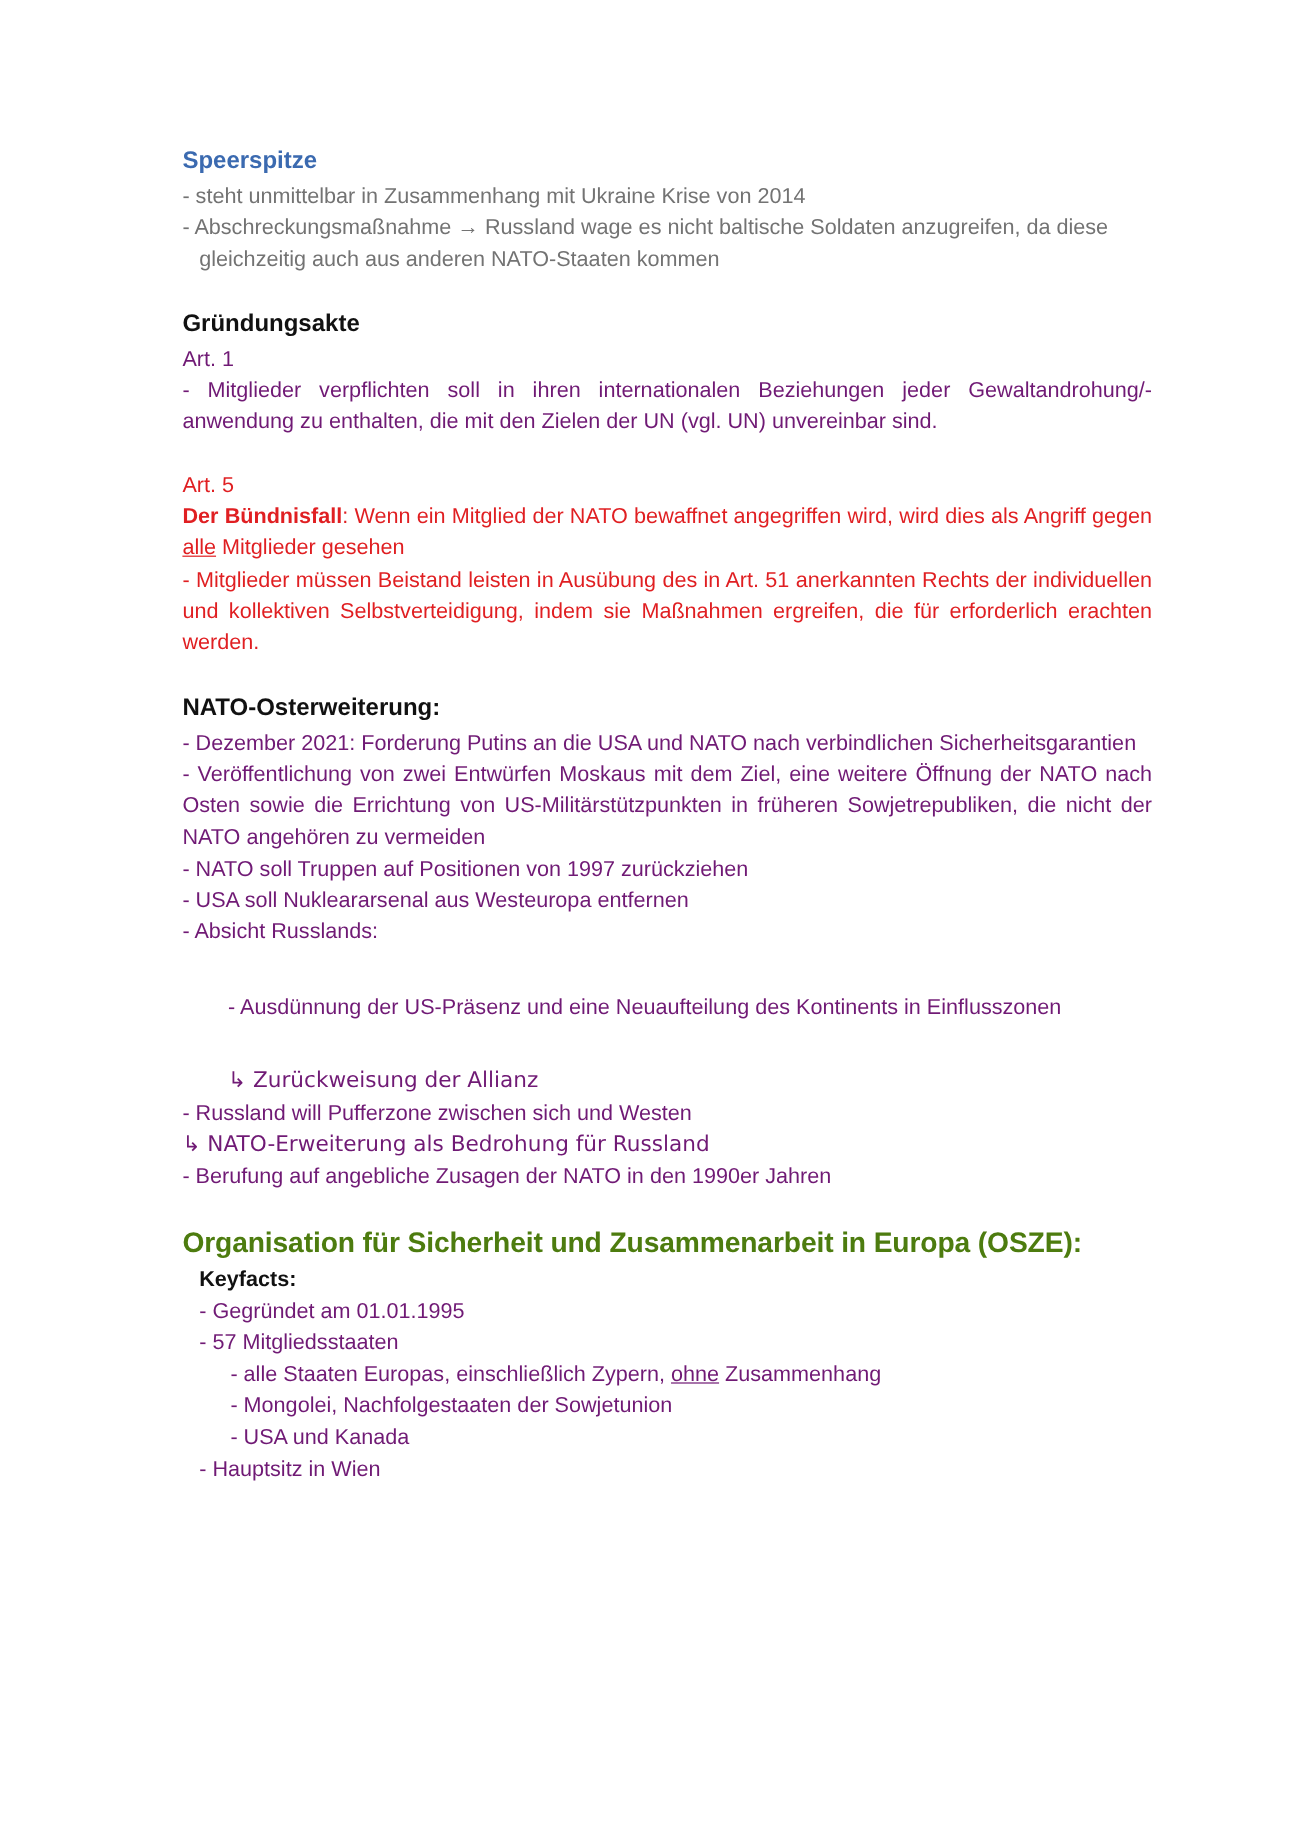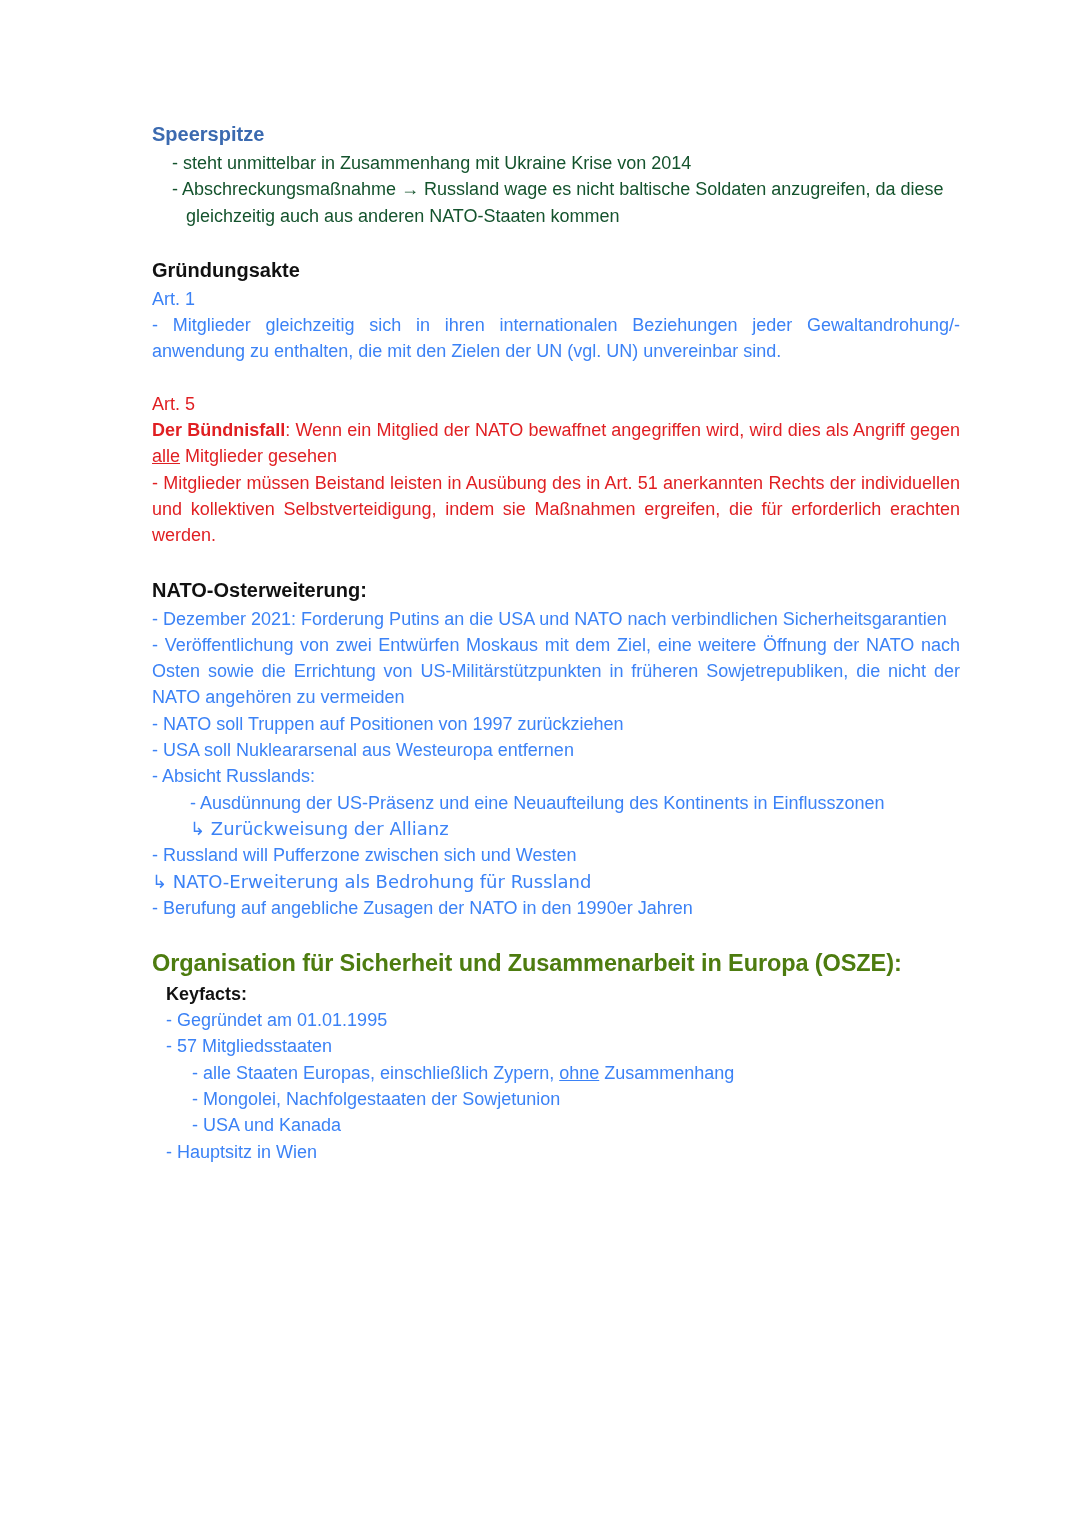--- a/index.html
+++ b/index.html
@@ -52,33 +52,34 @@
     color: #111111;
     line-height: 26px;
     margin: 0;
     padding-left: 14px;
   }
 
   .line {
     font-size: 18px;
     line-height: 26.3px;
     margin: 0;
-    color: #3b82f6;
+    color: #701a75;
   }
-  .line.blue { color: #14532d; margin-left: 20px; }
+  .line.blue { color: #737373; }
   .line.red  { color: #e01f22; }
 
   
   .hang {
     padding-left: 14px;
     text-indent: -14px;
   }
   .hang2 {
     padding-left: 52px;
     text-indent: -14px;
+    margin-top: 36px;
   }
   .hang-key {
     padding-left: 28px;
     text-indent: -14px;
   }
   .hang-key2 {
     padding-left: 54px;
     text-indent: -14px;
   }
 
@@ -101,21 +102,21 @@
       <p class="h-blue">Speerspitze</p>
       <p class="line blue hang">- steht unmittelbar in Zusammenhang mit Ukraine Krise von 2014</p>
       <p class="line blue hang">- Abschreckungsmaßnahme → Russland wage es nicht baltische Soldaten anzugreifen, da diese gleichzeitig auch aus anderen NATO-Staaten kommen</p>
     </div>
 
     <div class="gap"></div>
 
     <div>
       <p class="h-black">Gründungsakte</p>
       <p class="line">Art. 1</p>
-      <p class="line just">-   Mitglieder gleichzeitig sich in ihren internationalen Beziehungen jeder Gewaltandrohung/-anwendung zu enthalten, die mit den Zielen der UN (vgl. UN) unvereinbar sind.</p>
+      <p class="line just">-   Mitglieder verpflichten soll in ihren internationalen Beziehungen jeder Gewaltandrohung/-anwendung zu enthalten, die mit den Zielen der UN (vgl. UN) unvereinbar sind.</p>
     </div>
 
     <div class="gap"></div>
 
     <div>
       <p class="line red">Art. 5</p>
       <p class="line red just"><b class="inline">Der Bündnisfall</b><span>: Wenn ein Mitglied der NATO bewaffnet angegriffen wird, wird dies als Angriff gegen </span><u class="inline">alle</u><span> Mitglieder gesehen</span></p>
       <p class="line red just">- Mitglieder müssen Beistand leisten in Ausübung des in Art. 51 anerkannten Rechts der individuellen und kollektiven Selbstverteidigung, indem sie Maßnahmen ergreifen, die für erforderlich erachten werden.</p>
     </div>
 

